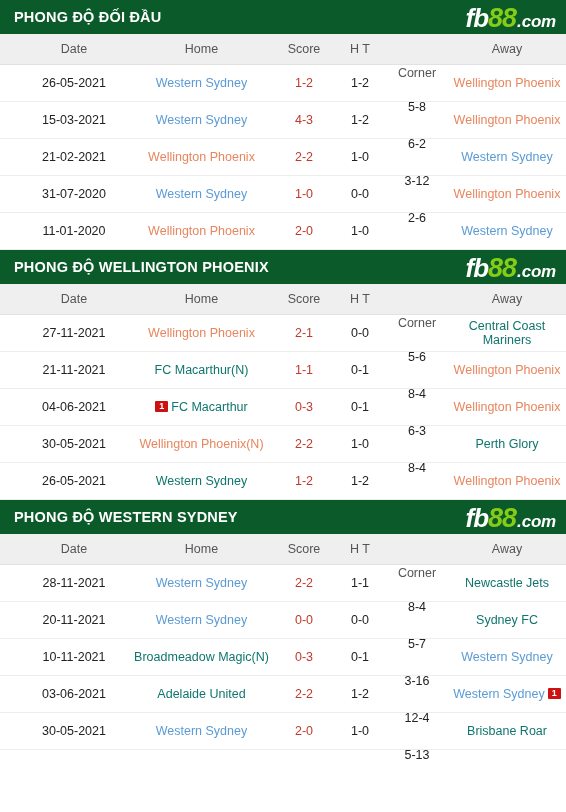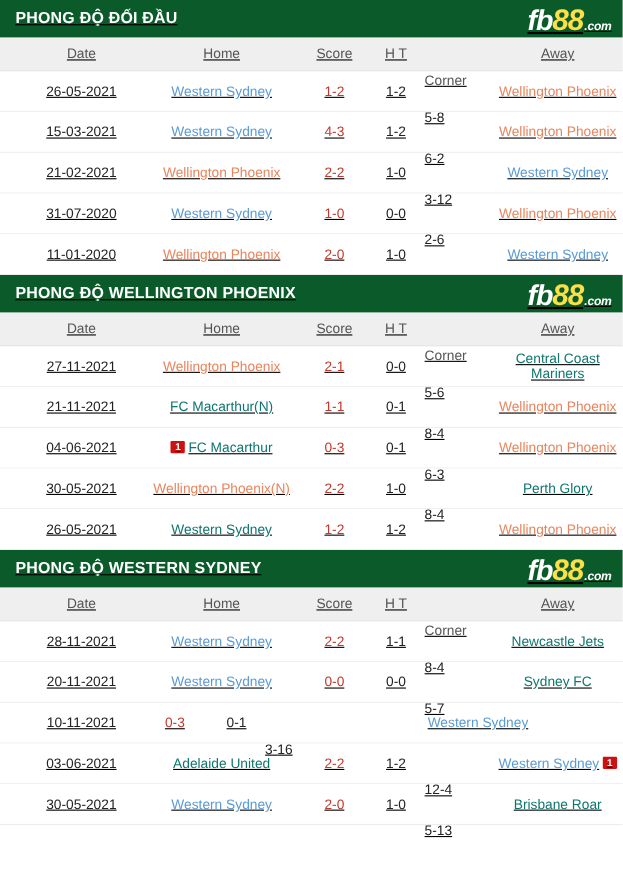--- a/index.html
+++ b/index.html
@@ -2,21 +2,21 @@
 <html><head>
 <meta charset="utf-8">
 <style>
   html,body{margin:0;padding:0;}
   body{
     width:566px;height:812px;overflow:hidden;
     background:#ffffff;
     font-family:"Liberation Sans","DejaVu Sans",sans-serif;
     -webkit-font-smoothing:antialiased;
   }
-  .page{width:566px;height:812px;position:relative;text-decoration:underline;}
+  .page{width:566px;height:812px;position:relative;}
 
   
   .sec-head{
     height:34px;
     background:#0a5a2a;
     display:flex;align-items:center;justify-content:space-between;
     padding:0 10px 0 14px;
     box-sizing:border-box;
     position:relative;
   }
@@ -34,24 +34,24 @@
     line-height:1;
     font-style:italic;
     white-space:nowrap;
     transform:translateY(1px);
     justify-content:flex-end;
   }
   .logo .fb{
     color:#ffffff;font-weight:bold;font-size:26px;letter-spacing:-1px;
   }
   .logo .eight{
-    color:#fde047;font-weight:bold;font-size:27px;letter-spacing:-1px;
+    color:#84cc16;font-weight:bold;font-size:27px;letter-spacing:-1px;
   }
   .logo .com{
-    color:#ffffff;font-weight:bold;font-size:11px;margin-left:1px;letter-spacing:-0.2px;
+    color:#ffffff;font-weight:bold;font-size:17px;margin-left:1px;letter-spacing:-0.2px;
   }
 
   
   .col-head{
     height:30px;
     background:#efefef;
     border-bottom:1px solid #e2e2e2;
     display:flex;align-items:center;
     color:#555555;
     font-size:12.5px;
@@ -65,21 +65,21 @@
     color:#222222;
     background:#ffffff;
   }
   .row:last-child{border-bottom:1px solid #ededed;}
 
   
   .c-date{width:110px;text-align:center;padding-left:19px;}
   .c-home{width:145px;text-align:center;display:flex;align-items:center;justify-content:center;gap:3px;}
   .c-score{width:60px;text-align:center;}
   .c-ht{width:52px;text-align:center;}
-  .c-corner{width:62px;text-align:left;margin-top:48px;}
+  .c-corner{width:62px;text-align:center;margin-top:48px;}
   .c-away{flex:1;text-align:center;display:flex;align-items:center;justify-content:center;gap:3px;}
 
   .col-head .c-date,.col-head .c-home,.col-head .c-score,
   .col-head .c-ht,.col-head .c-corner,.col-head .c-away{display:block;}
 
   .score{color:#c0392b;}
   .t-blue{color:#5b9bd5;}
   .t-orange{color:#e8865f;}
   .t-dark{color:#0f766e;}
 
@@ -291,20 +291,23 @@
       </div>
       <div class="c-score score">0-0</div>
       <div class="c-ht">0-0</div>
       <div class="c-corner">5-7</div>
       <div class="c-away">
         <span class="t-dark">Sydney FC</span>
       </div>
     </div>
     <div class="row">
       <div class="c-date">10-11-2021</div>
+      <div class="c-home">
+        <span class="t-dark">Broadmeadow Magic(N)</span>
+      </div>
       <div class="c-score score">0-3</div>
       <div class="c-ht">0-1</div>
       <div class="c-corner">3-16</div>
       <div class="c-away">
         <span class="t-blue">Western Sydney</span>
       </div>
     </div>
     <div class="row">
       <div class="c-date">03-06-2021</div>
       <div class="c-home">

